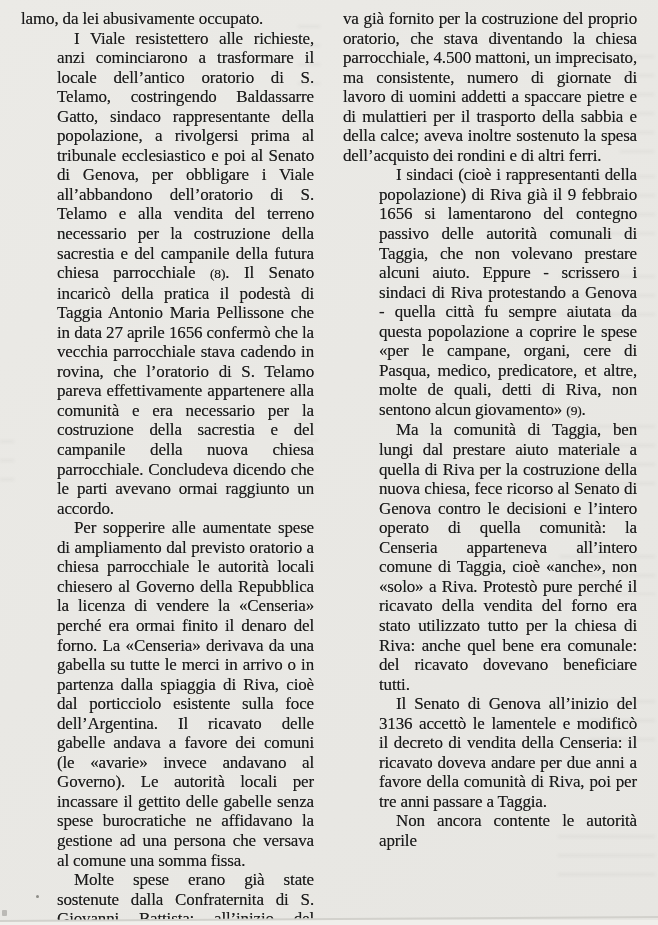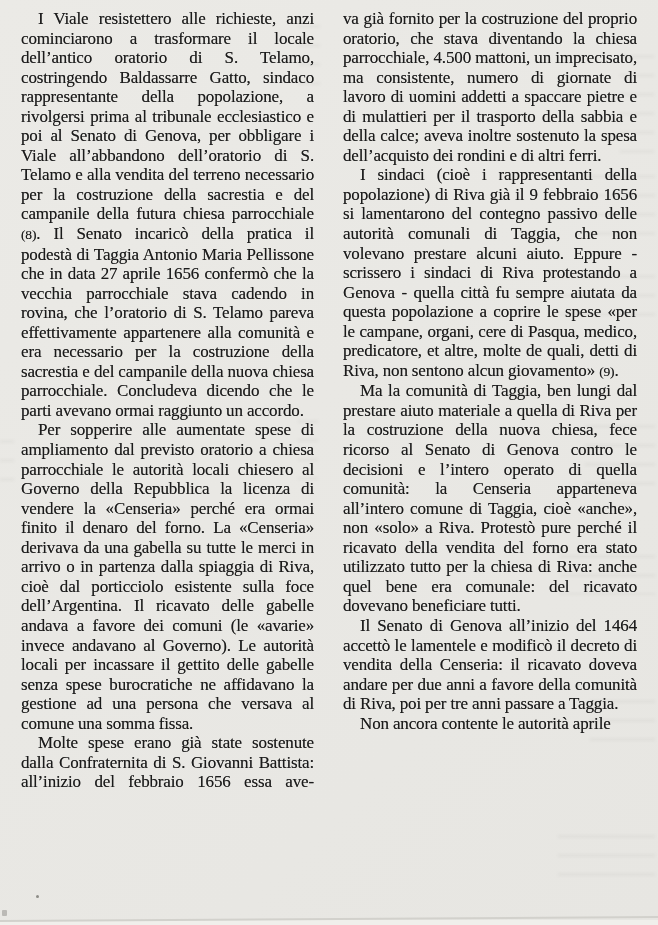--- a/index.html
+++ b/index.html
@@ -26,21 +26,21 @@
   p.para {
     margin: 0;
     font-size: 17px;
     line-height: 19.55px;
     text-align: justify;
     letter-spacing: -0.15px;
     text-shadow: 0 0 0.5px rgba(20,20,20,0.55);
     hyphens: auto;
     -webkit-hyphens: auto;
   }
-  p.para.indent { text-indent: 17px; }
+  p.para.indent { text-indent: 17px; margin-left: 36px; }
   p.para.fill-last { text-align-last: justify; }
   .fnref { font-size: 13.5px; }
   
   .ghost {
     position: absolute;
     opacity: 0.55;
     filter: blur(1.4px);
     background: repeating-linear-gradient(180deg,
       rgba(110,110,104,0.12) 0 3px, rgba(0,0,0,0) 3px 19px);
     pointer-events: none;
@@ -59,30 +59,31 @@
   }
 </style>
 </head>
 <body>
 
 <div class="page">
 
   <div class="columns">
 
     <div class="col">
+      <p class="para"><span>lamo, da lei abusivamente occupato.</span></p>
       <p class="para indent"><span>I Viale resistettero alle richieste, anzi cominciarono a trasformare il locale dell’antico oratorio di S. Telamo, costringendo Baldassarre Gatto, sindaco rappresentante della popolazione, a rivolgersi prima al tribunale ecclesiastico e poi al Senato di Genova, per obbligare i Viale all’abbandono dell’oratorio di S. Telamo e alla vendita del terreno necessario per la costruzione della sacrestia e del campanile della futura chiesa parrocchiale </span><span class="fnref">(8)</span><span>. Il Senato incaricò della pratica il podestà di Taggia Antonio Maria Pellissone che in data 27 aprile 1656 confermò che la vecchia parrocchiale stava cadendo in rovina, che l’oratorio di S. Telamo pareva effettivamente appartenere alla comunità e era necessario per la costruzione della sacrestia e del campanile della nuova chiesa parrocchiale. Concludeva dicendo che le parti avevano ormai raggiunto un accordo.</span></p>
       <p class="para indent"><span>Per sopperire alle aumentate spese di ampliamento dal previsto oratorio a chiesa parrocchiale le autorità locali chiesero al Governo della Repubblica la licenza di vendere la «Censeria» perché era ormai finito il denaro del forno. La «Censeria» derivava da una gabella su tutte le merci in arrivo o in partenza dalla spiaggia di Riva, cioè dal porticciolo esistente sulla foce dell’Argentina. Il ricavato delle gabelle andava a favore dei comuni (le «avarie» invece andavano al Governo). Le autorità locali per incassare il gettito delle gabelle senza spese burocratiche ne affidavano la gestione ad una persona che versava al comune una somma fissa.</span></p>
       <p class="para indent fill-last"><span>Molte spese erano già state sostenute dalla Confraternita di S. Giovanni Battista: all’inizio del febbraio 1656 essa ave-</span></p>
     </div>
 
     <div class="col right">
       <p class="para"><span>va già fornito per la costruzione del proprio oratorio, che stava diventando la chiesa parrocchiale, 4.500 mattoni, un imprecisato, ma consistente, numero di giornate di lavoro di uomini addetti a spaccare pietre e di mulattieri per il trasporto della sabbia e della calce; aveva inoltre sostenuto la spesa dell’acquisto dei rondini e di altri ferri.</span></p>
       <p class="para indent"><span>I sindaci (cioè i rappresentanti della popolazione) di Riva già il 9 febbraio 1656 si lamentarono del contegno passivo delle autorità comunali di Taggia, che non volevano prestare alcuni aiuto. Eppure - scrissero i sindaci di Riva protestando a Genova - quella città fu sempre aiutata da questa popolazione a coprire le spese «per le campane, organi, cere di Pasqua, medico, predicatore, et altre, molte de quali, detti di Riva, non sentono alcun giovamento» </span><span class="fnref">(9)</span><span>.</span></p>
       <p class="para indent"><span>Ma la comunità di Taggia, ben lungi dal prestare aiuto materiale a quella di Riva per la costruzione della nuova chiesa, fece ricorso al Senato di Genova contro le decisioni e l’intero operato di quella comunità: la Censeria apparteneva all’intero comune di Taggia, cioè «anche», non «solo» a Riva. Protestò pure perché il ricavato della vendita del forno era stato utilizzato tutto per la chiesa di Riva: anche quel bene era comunale: del ricavato dovevano beneficiare tutti.</span></p>
-      <p class="para indent"><span>Il Senato di Genova all’inizio del 1464 accettò le lamentele e modificò il decreto di vendita della Censeria: il ricavato doveva andare per due anni a favore della comunità di Riva, poi per tre anni passare a Taggia.</span></p>
+      <p class="para indent"><span>Il Senato di Genova all’inizio del 3136 accettò le lamentele e modificò il decreto di vendita della Censeria: il ricavato doveva andare per due anni a favore della comunità di Riva, poi per tre anni passare a Taggia.</span></p>
       <p class="para indent"><span>Non ancora contente le autorità aprile</span></p>
     </div>
 
   </div>
 
   <div class="ghost" style="left:620px; top:55px;  width:34px; height:110px;"></div>
   <div class="ghost" style="left:585px; top:175px; width:70px; height:60px;"></div>
   <div class="ghost" style="left:560px; top:275px; width:95px; height:45px;"></div>
   <div class="ghost" style="left:585px; top:425px; width:70px; height:60px;"></div>
   <div class="ghost" style="left:560px; top:555px; width:95px; height:40px;"></div>

